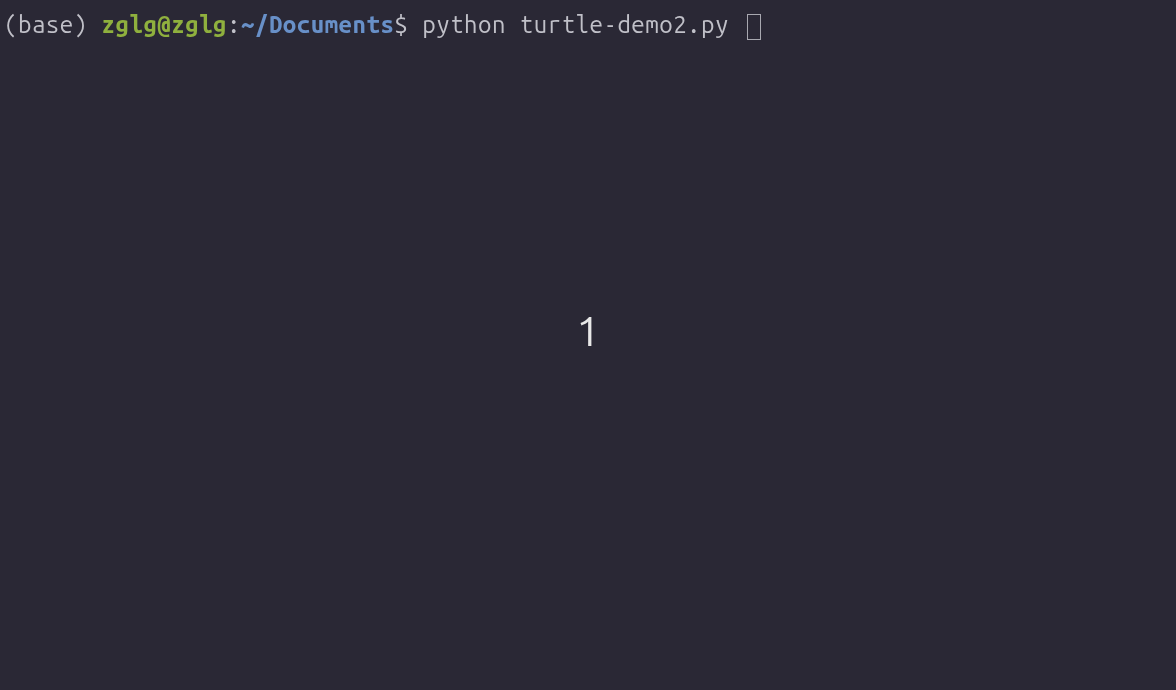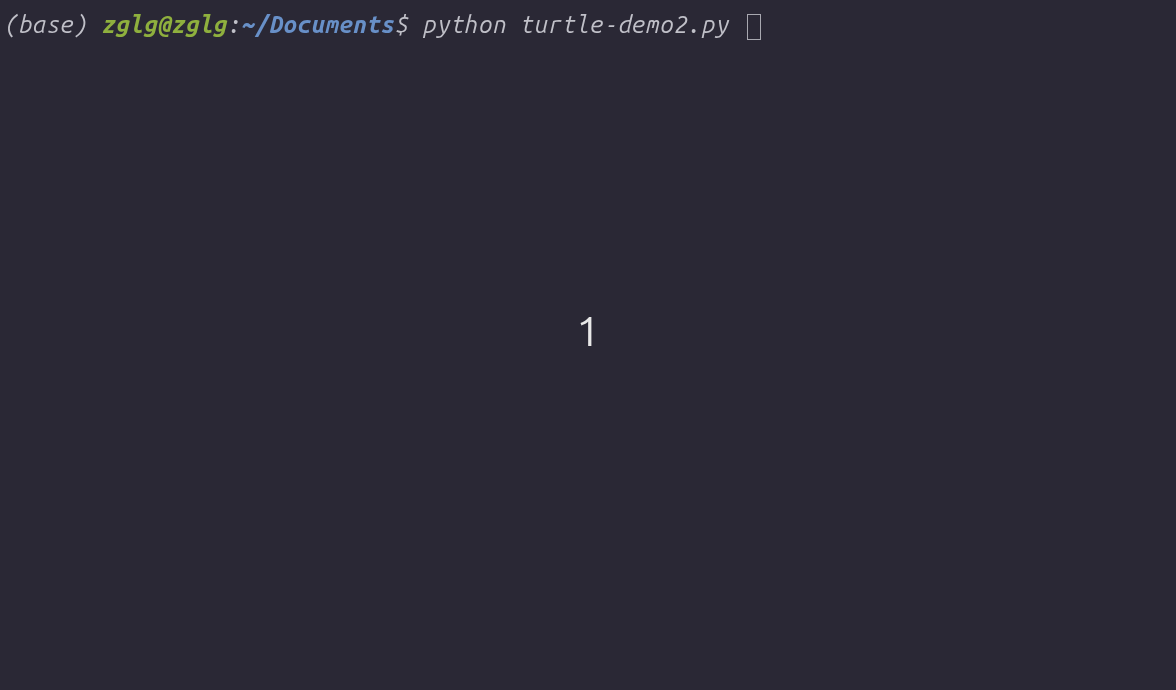--- a/index.html
+++ b/index.html
@@ -18,21 +18,20 @@
       position: relative;
     }
     .terminal {
       width: 100%;
       height: 100%;
       padding: 8px 4px;
     }
     .prompt-line {
       white-space: pre;
       letter-spacing: 0.5px;
-      font-style: italic;
     }
     .env {
       color: #c0c0c8;
     }
     .user-host {
       color: #8fb03e;
       font-weight: bold;
     }
     .colon {
       color: #c0c0c8;

